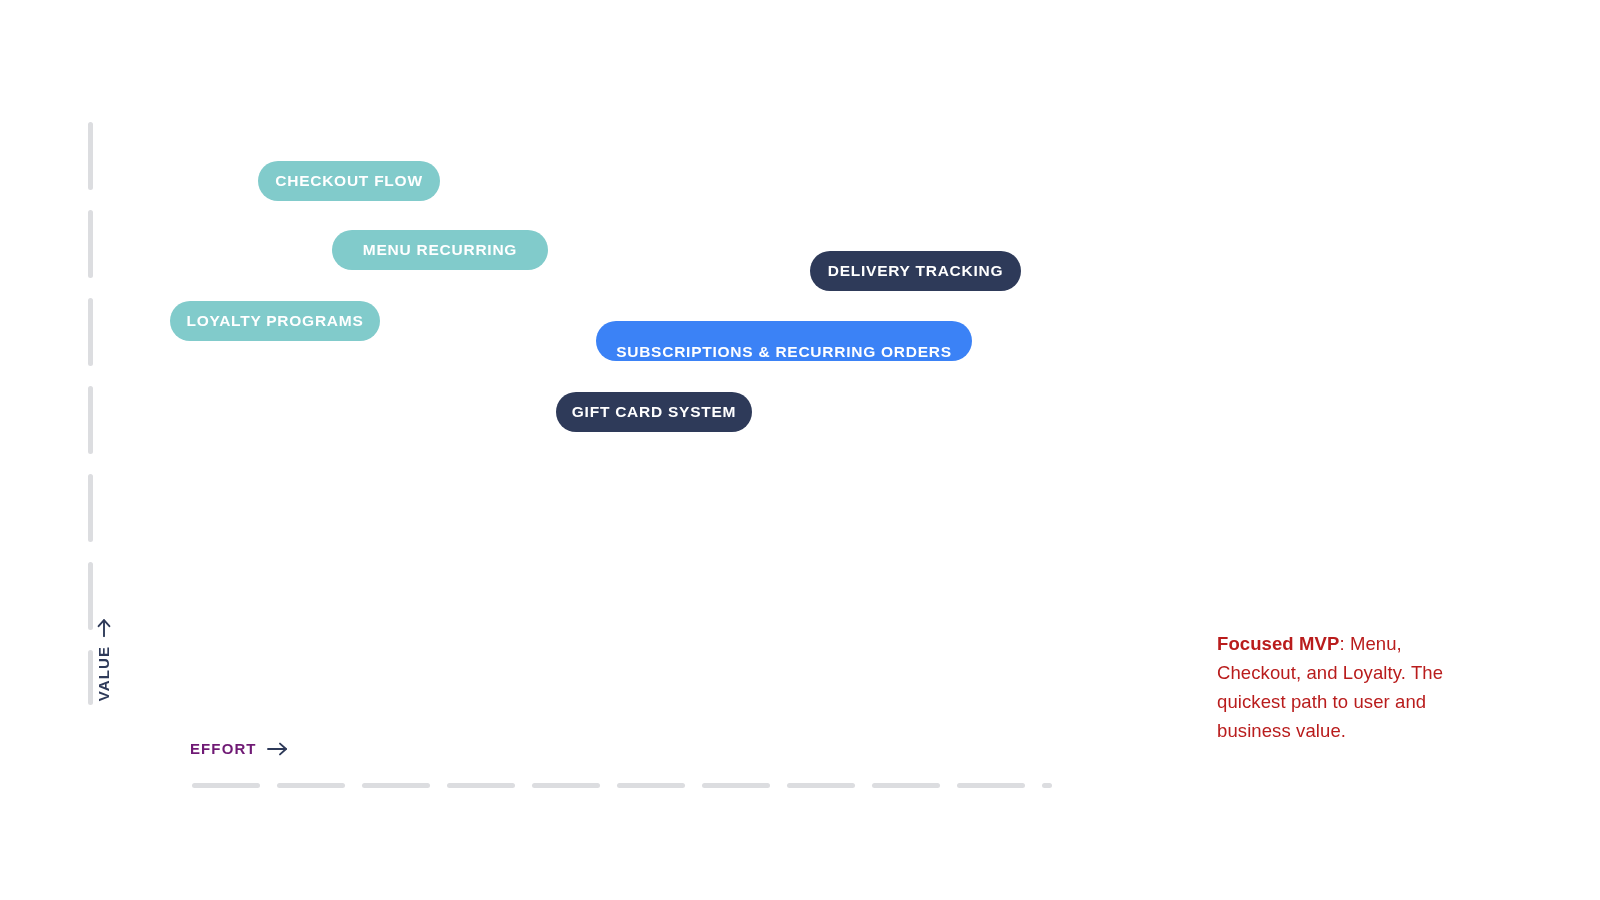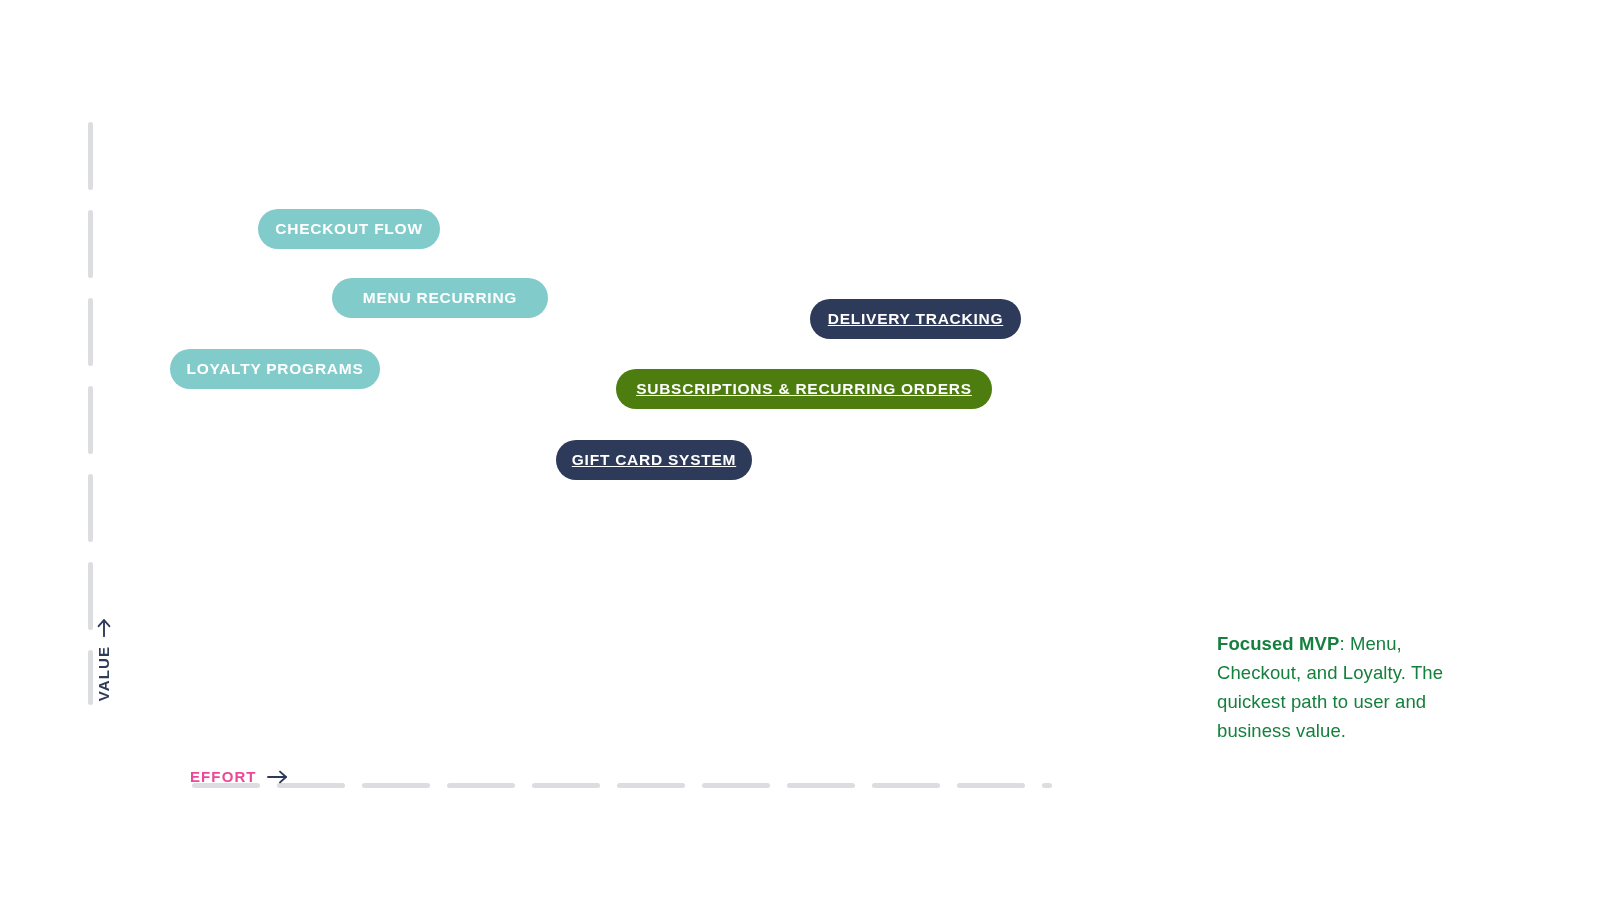--- a/index.html
+++ b/index.html
@@ -45,22 +45,22 @@
     font-size:15px;
     font-weight:700;
     letter-spacing:1.1px;
     transform-origin:left bottom;
     transform:rotate(-90deg) translate(-100%, 0);
     white-space:nowrap;
     display:flex; align-items:center; gap:9px;
   }
   .label-effort {
     position:absolute;
-    left:190px; top:768px;
-    color:#ec4899;
+    left:190px; top:740px;
+    color:#701a75;
     font-size:15px;
     font-weight:700;
     letter-spacing:1.1px;
     white-space:nowrap;
     display:flex; align-items:center; gap:10px;
   }
   .arrow-svg { display:block; }
 
   
   .pill {
@@ -70,31 +70,30 @@
     display:flex;
     align-items:center;
     justify-content:center;
     color:#ffffff;
     font-size:15.5px;
     font-weight:700;
     letter-spacing:0.75px;
     white-space:nowrap;
     padding:0 22px;
     user-select:none;
-    margin-top:48px;
   }
   .pill.teal { background:#81cbcb; }
-  .pill.navy { background:#2e3a59;text-decoration:underline; }
+  .pill.navy { background:#2e3a59; }
 
   
   .annotation {
     position:absolute;
     left:1217px; top:629px;
     width:270px;
-    color:#15803d;
+    color:#b91c1c;
     font-size:18.5px;
     line-height:29px;
     letter-spacing:0.1px;
   }
   .annotation b { font-weight:700; }
 </style>
 </head>
 <body>
 
 <div id="stage">
@@ -145,21 +144,21 @@
       </div>
       <div class="pill teal" style="left: 332px; top: 230px; width: 216px; background: rgb(129, 203, 203);">
         <span>MENU RECURRING</span>
       </div>
       <div class="pill teal" style="left: 170px; top: 301px; width: 210px; background: rgb(129, 203, 203); align-items: center;">
         <span>LOYALTY PROGRAMS</span>
       </div>
       <div class="pill navy" style="left: 810px; top: 251px; width: 211px; background: rgb(46, 58, 89);">
         <span>DELIVERY TRACKING</span>
       </div>
-      <div class="pill navy" style="left: 616px; top: 321px; width: 376px; background: #4d7c0f;">
+      <div class="pill navy" style="left: 596px; top: 321px; width: 376px; background: #3b82f6; align-items: flex-end;">
         <span>SUBSCRIPTIONS &amp; RECURRING ORDERS</span>
       </div>
       <div class="pill navy" style="left: 556px; top: 392px; width: 196px; background: rgb(46, 58, 89); text-align: right;">
         <span>GIFT CARD SYSTEM</span>
       </div>
     </div>
 
   <div class="annotation">
     <b>Focused MVP</b><span>: Menu, Checkout, and Loyalty. The quickest path to user and business value.</span>
   </div>

